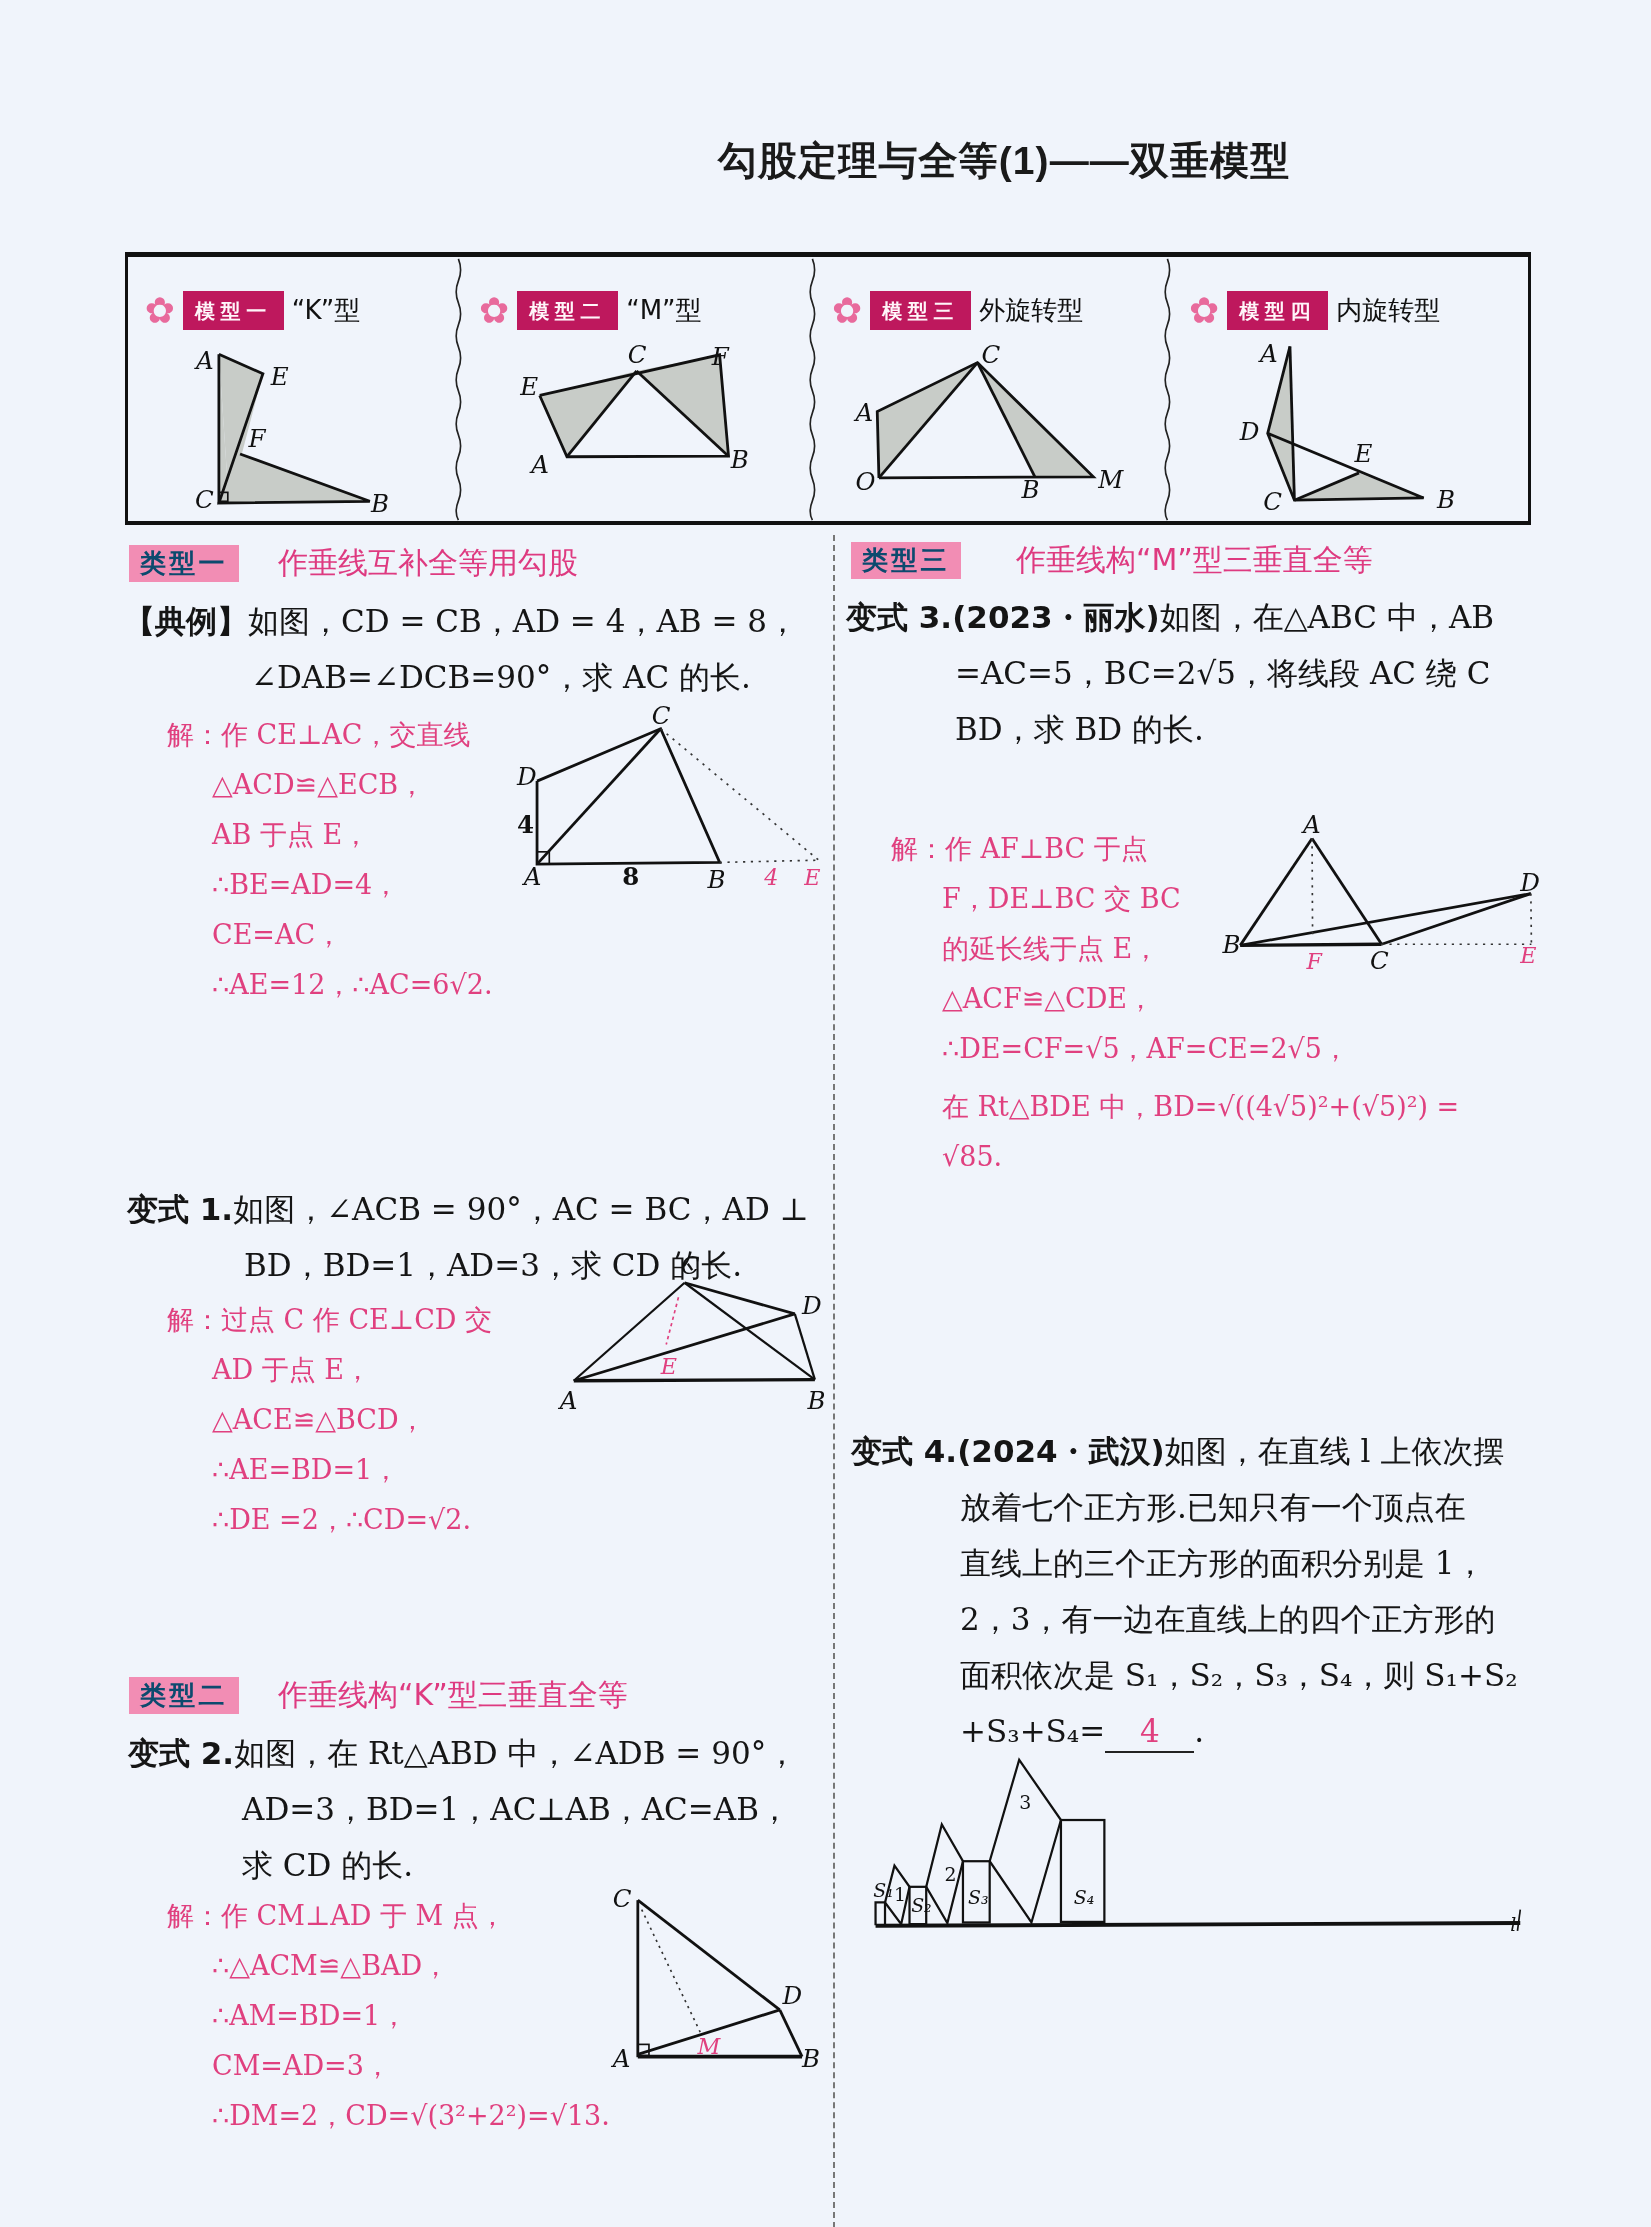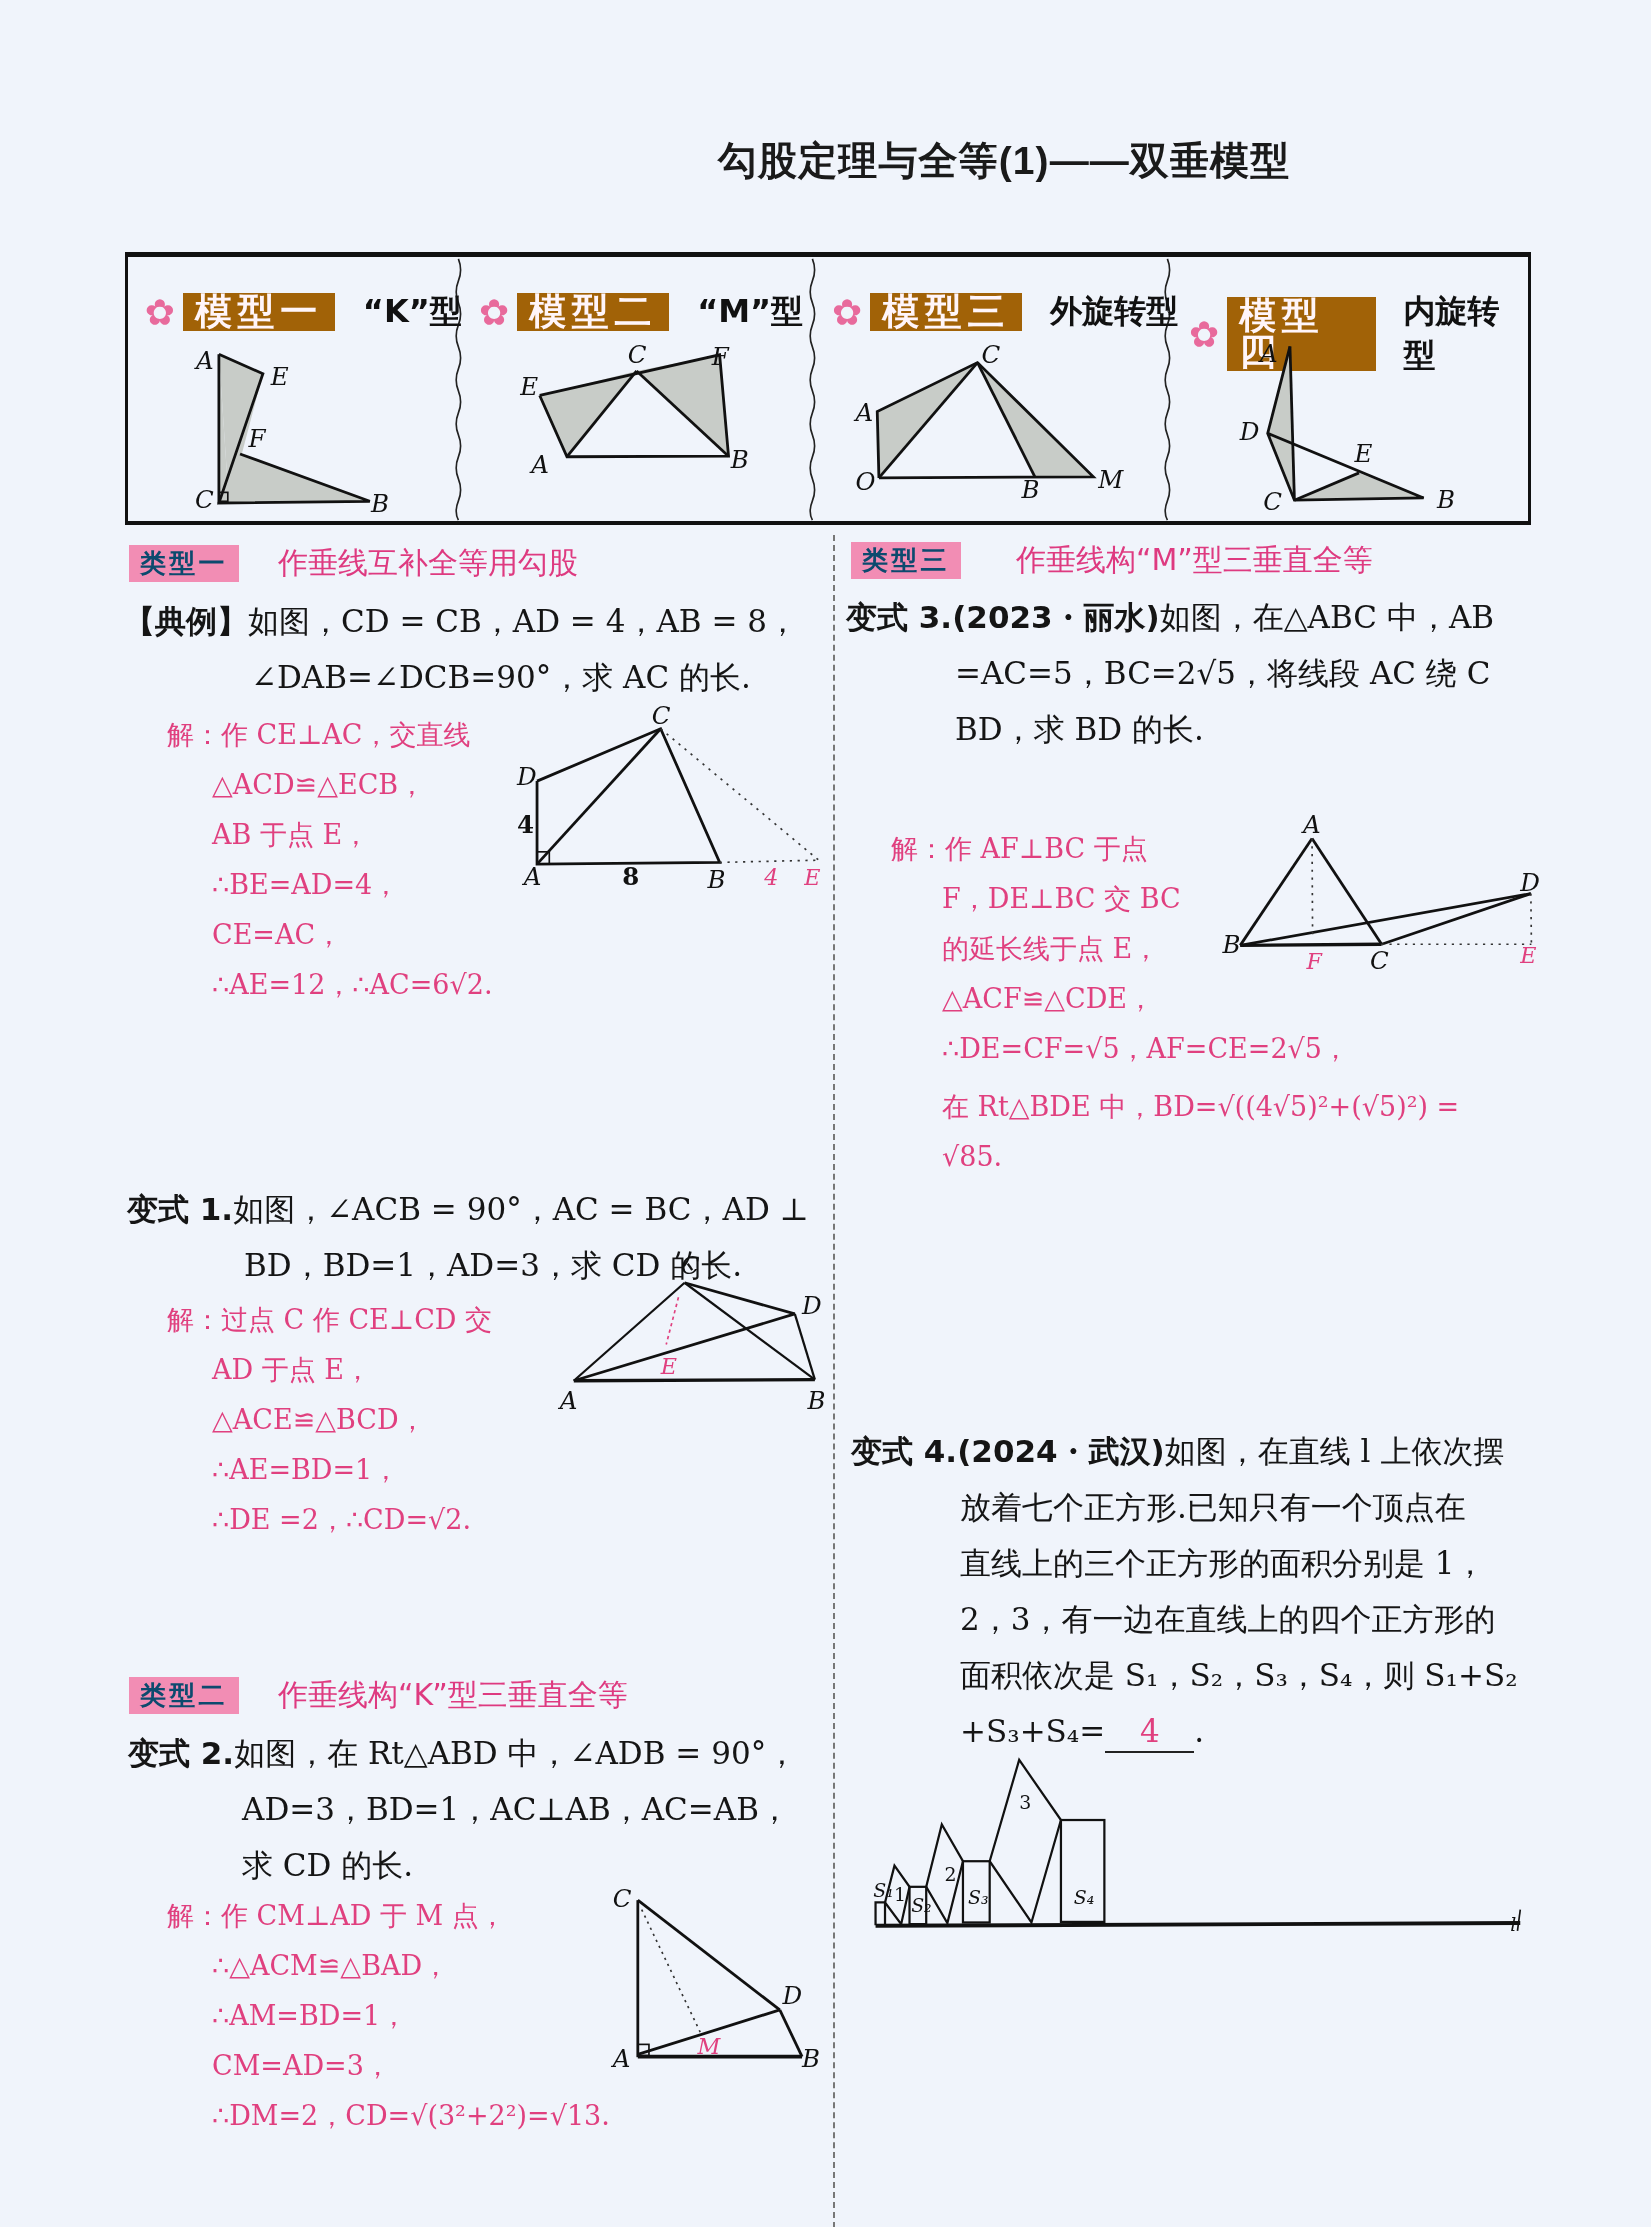--- a/index.html
+++ b/index.html
@@ -17,25 +17,25 @@
   }
   .model-box {
     left: 125px; top: 252px; width: 1406px; height: 273px;
     border: 3.9px solid #111; border-top-width: 5px; border-bottom-width: 4.5px; box-sizing: border-box;
   }
   .model-label {
     position: absolute; top: 33px; display: flex; align-items: center; gap: 7.8px;
     font-family: "DejaVu Sans", "Liberation Sans", sans-serif;
   }
   .pink-tag {
-    background: #a16207; color: #fff5f9; font-weight: bold; font-size: 37px;
+    background: #be185d; color: #fff5f9; font-weight: bold; font-size: 20px;
     padding: 1.1px 12.3px; letter-spacing: 5.6px; line-height: 36px;
     font-family: "DejaVu Sans", "Liberation Sans", sans-serif;
   }
-  .model-suffix { font-size: 32px; font-weight: bold; color: #111; margin-left: 20px; }
+  .model-suffix { font-size: 26px; font-weight: normal; color: #111; }
   .type-tag {
     background: #f28db4; color: #0c4a6e; font-weight: bold; font-size: 26px;
     padding: 2.2px 11px; letter-spacing: 3.3px; line-height: 33px;
     font-family: "DejaVu Sans", "Liberation Sans", sans-serif;
   }
   .type-title { color: #de3a80; font-size: 30px; font-family: "DejaVu Sans", "Liberation Sans", sans-serif; }
   .q { font-size: 31px; line-height: 56px; color: #151515; }
   .q b { font-family: "DejaVu Sans", "Liberation Sans", sans-serif; font-weight: bold; }
   .sol { color: #e0407f; font-size: 27px; line-height: 50px; }
   .divider {

